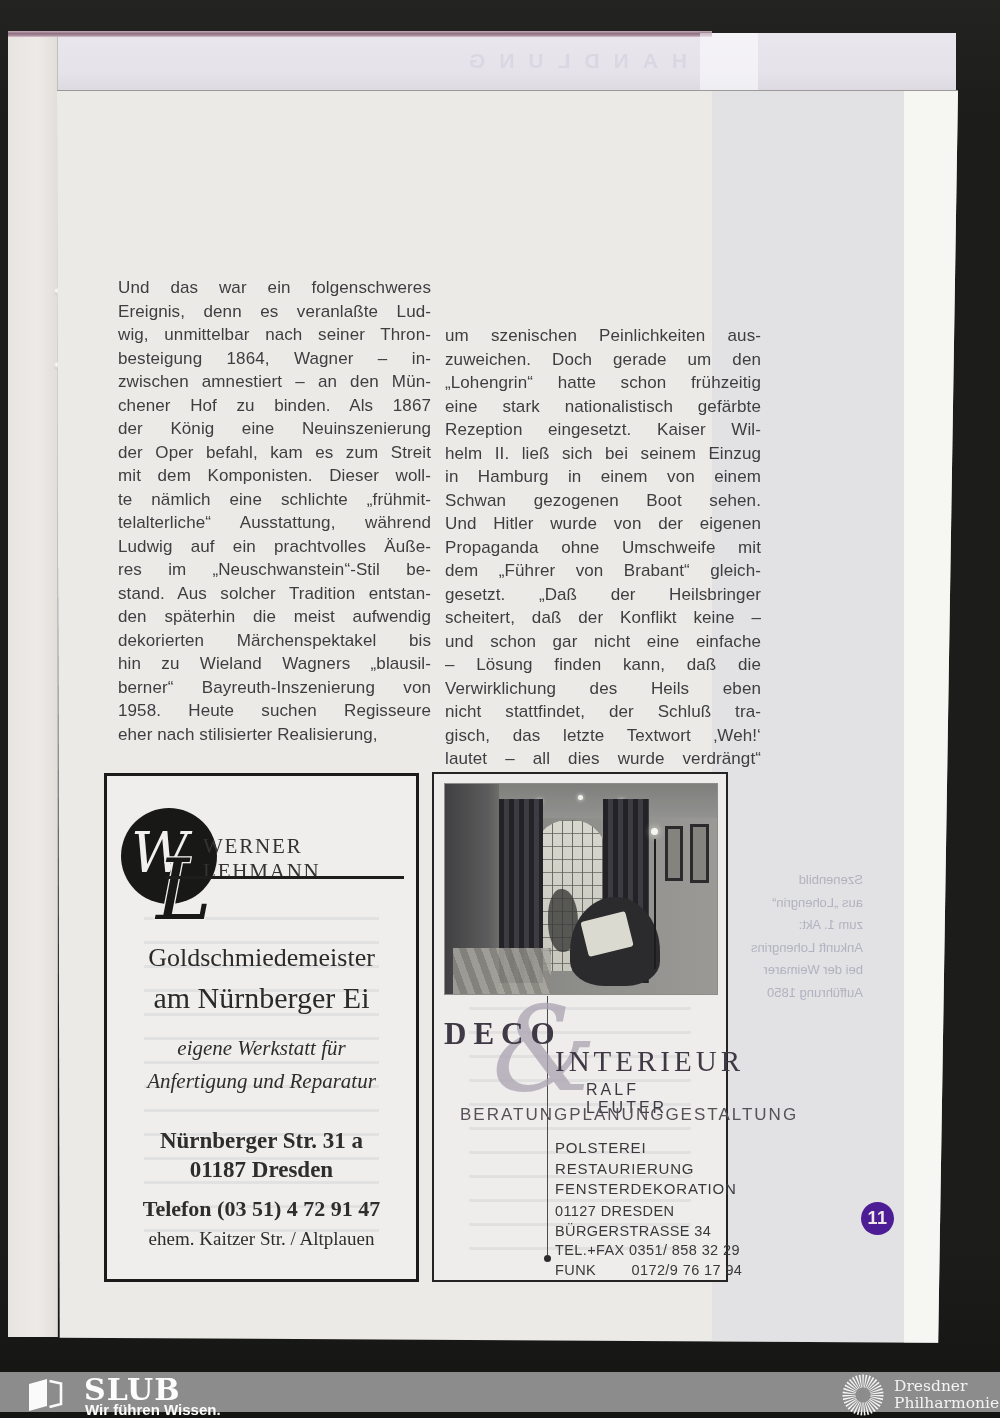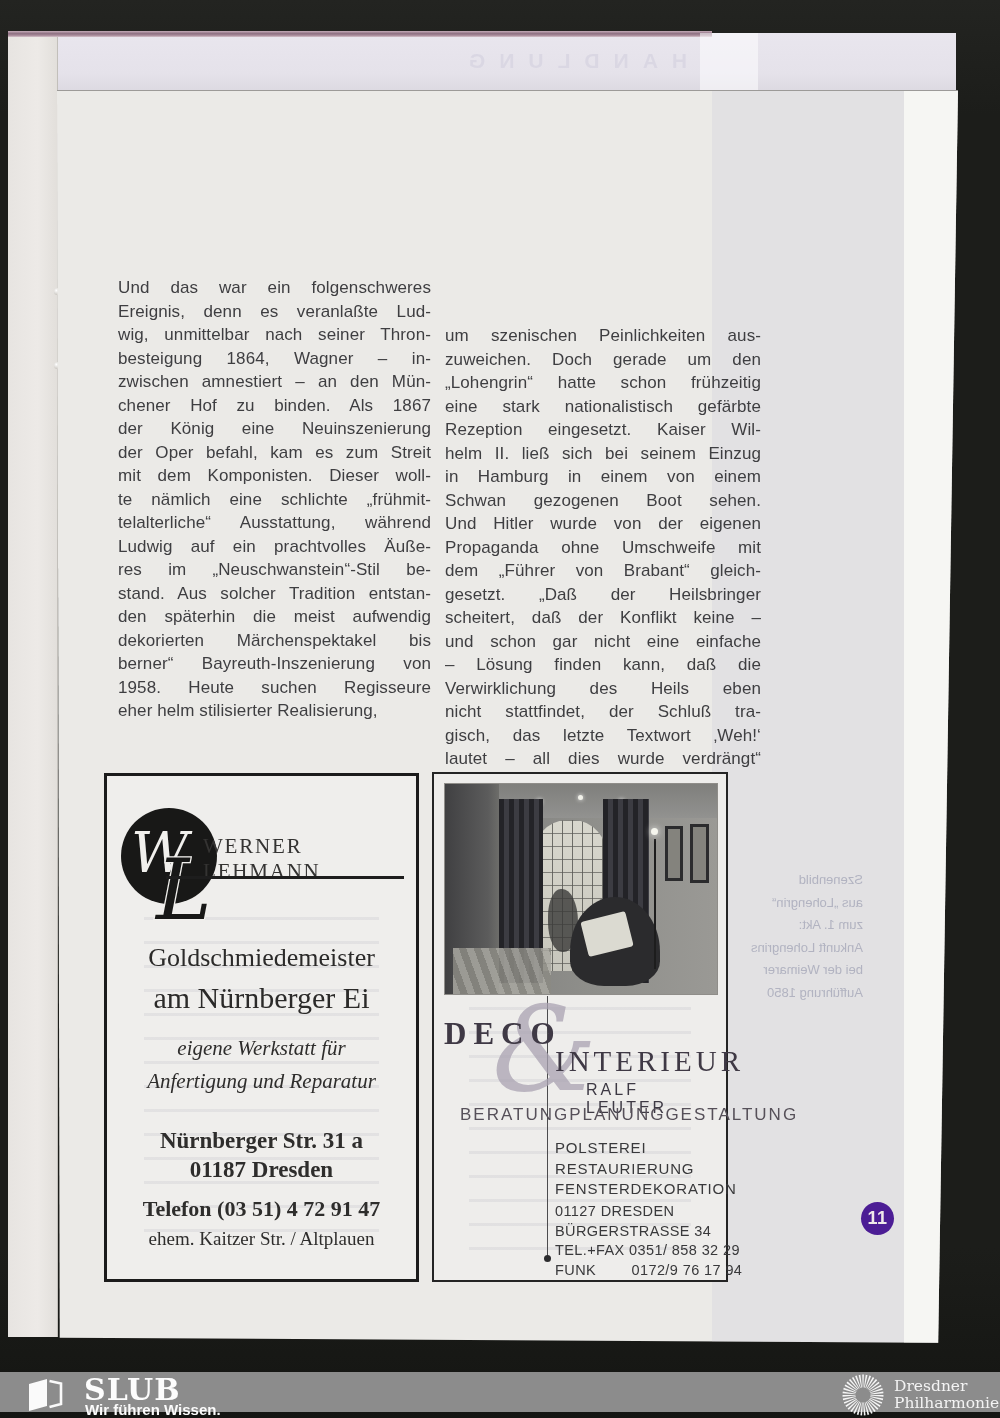--- a/index.html
+++ b/index.html
@@ -181,23 +181,24 @@
         <div>der König eine Neuinszenierung</div>
         <div>der Oper befahl, kam es zum Streit</div>
         <div>mit dem Komponisten. Dieser woll-</div>
         <div>te nämlich eine schlichte „frühmit-</div>
         <div>telalterliche“ Ausstattung, während</div>
         <div>Ludwig auf ein prachtvolles Äuße-</div>
         <div>res im „Neuschwanstein“-Stil be-</div>
         <div>stand. Aus solcher Tradition entstan-</div>
         <div>den späterhin die meist aufwendig</div>
         <div>dekorierten Märchenspektakel bis</div>
+        <div>hin zu Wieland Wagners „blausil-</div>
         <div>berner“ Bayreuth-Inszenierung von</div>
         <div>1958. Heute suchen Regisseure</div>
-        <div>eher helm stilisierter Realisierung,</div>
+        <div>eher nach stilisierter Realisierung,</div>
       </div>
     <div class="col col-right">
         <div>um szenischen Peinlichkeiten aus-</div>
         <div>zuweichen. Doch gerade um den</div>
         <div>„Lohengrin“ hatte schon frühzeitig</div>
         <div>eine stark nationalistisch gefärbte</div>
         <div>Rezeption eingesetzt. Kaiser Wil-</div>
         <div>helm II. ließ sich bei seinem Einzug</div>
         <div>in Hamburg in einem von einem</div>
         <div>Schwan gezogenen Boot sehen.</div>

